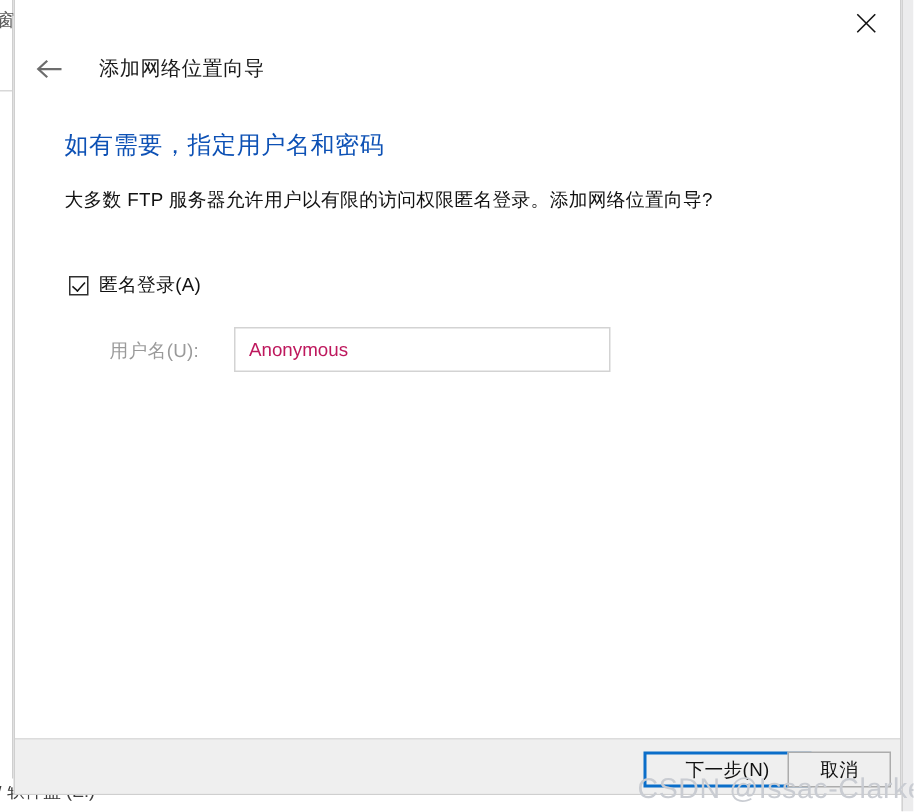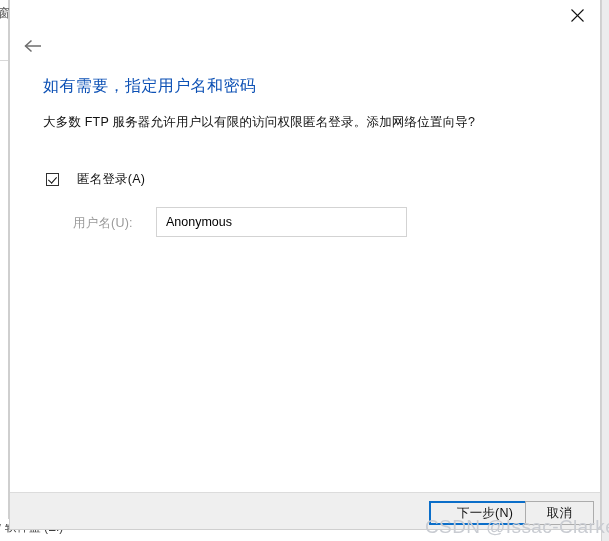--- a/index.html
+++ b/index.html
@@ -123,21 +123,21 @@
     top: 37px;
     font-size: 13.5px;
     color: #1a1a1a;
     letter-spacing: 0.3px;
   }
 
   
   #content-pane {
     position: absolute;
     left: 0;
-    top: 57px;
+    top: 68px;
     width: 554px;
     height: 425px;
     background: #ffffff;
   }
   #page-heading {
     position: absolute;
     left: 33px;
     top: 19px;
     font-size: 16px;
     color: #0d51b5;
@@ -175,21 +175,21 @@
     position: absolute;
     left: 3px;
     top: 1px;
     width: 4px;
     height: 7px;
     border: solid #111111;
     border-width: 0 1.6px 1.6px 0;
     transform: rotate(42deg);
   }
   #anonymous-label {
-    margin-left: 18px;
+    margin-left: 7px;
     font-size: 12.5px;
     color: #111111;
     letter-spacing: 0.2px;
   }
 
   
   #username-row {
     position: absolute;
     left: 36px;
     top: 150px;
@@ -209,21 +209,21 @@
     position: absolute;
     left: 90px;
     top: 0px;
     width: 251px;
     height: 30px;
     border: 1px solid #d3d3d3;
     background: #ffffff;
     box-sizing: border-box;
     font-family: "Liberation Sans", "DejaVu Sans", sans-serif;
     font-size: 12.5px;
-    color: #000000;
+    color: #be185d;
     padding: 0 0 0 9px;
     outline: none;
   }
 
   
   #footer-bar {
     position: absolute;
     left: 0;
     top: 492px;
     width: 590px;
@@ -301,20 +301,21 @@
 
     <div id="back-button">
       <span>
         <svg width="18" height="14" viewBox="0 0 18 14">
           <line x1="1.5" y1="7" x2="17" y2="7" stroke="#6d6d6d" stroke-width="1.5"></line>
           <polyline points="7.5,1.5 1.5,7 7.5,12.5" fill="none" stroke="#6d6d6d" stroke-width="1.5"></polyline>
         </svg>
       </span>
     </div>
 
+    <div id="wizard-title">添加网络位置向导</div>
   </div>
 
   <div id="content-pane">
 
     <div id="page-heading">如有需要，指定用户名和密码</div>
 
     <div id="page-description">大多数 FTP 服务器允许用户以有限的访问权限匿名登录。添加网络位置向导?</div>
 
     <div id="anonymous-row">
       <span id="anonymous-checkbox"></span>

